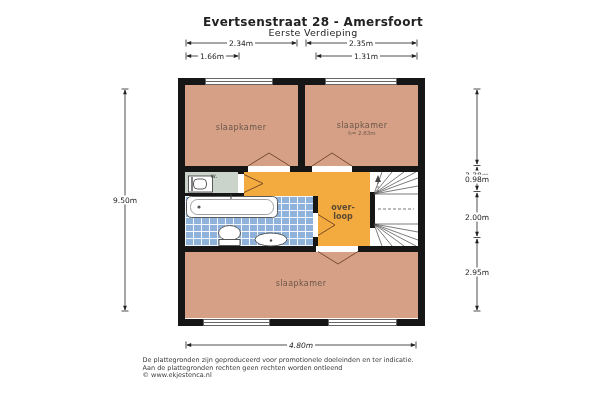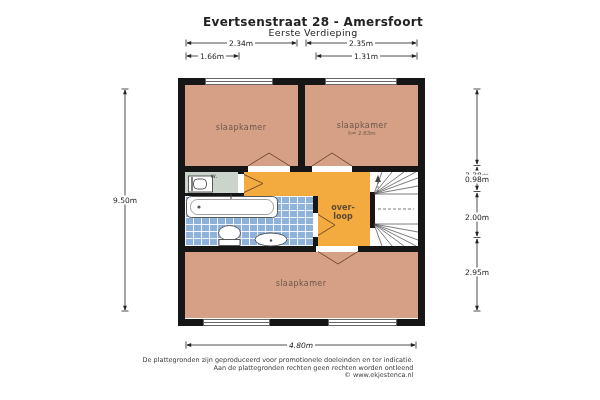--- a/index.html
+++ b/index.html
@@ -37,21 +37,21 @@
     color:var(--dimension);background:#fff;padding:0 2px;white-space:nowrap;}
   .room-label{position:absolute;transform:translate(-50%,-50%);font-size:8px;
     color:var(--room-label);letter-spacing:.4px;white-space:nowrap;text-align:center;}
   .room-sub{position:absolute;transform:translate(-50%,-50%);font-size:5.5px;
     color:var(--room-label);white-space:nowrap;}
   .wc-label{position:absolute;transform:translate(-50%,-50%);font-size:6.5px;
     color:#3c3c3c;white-space:nowrap;}
   .landing-label{position:absolute;left:343px;top:196px;transform:translate(-50%,-50%);
     font-size:8px;line-height:9px;color:#5a4a33;font-weight:bold;text-align:center;white-space:nowrap;margin-top:16px;}
   .footer{position:absolute;left:278px;top:357px;transform:translateX(-50%);
-    text-align:right;font-size:6.5px;line-height:7.6px;color:#3a3a3a;white-space:nowrap;}
+    text-align:left;font-size:6.5px;line-height:7.6px;color:#3a3a3a;white-space:nowrap;}
 </style>
 </head>
 <body>
 
 <div class="canvas">
 
   <div class="title-line1">Evertsenstraat 28 - Amersfoort</div>
   <div class="title-line2">Eerste Verdieping</div>
 
   <div class="room fill-bedroom" style="left:185px;top:85px;width:113px;height:81px;"></div>

